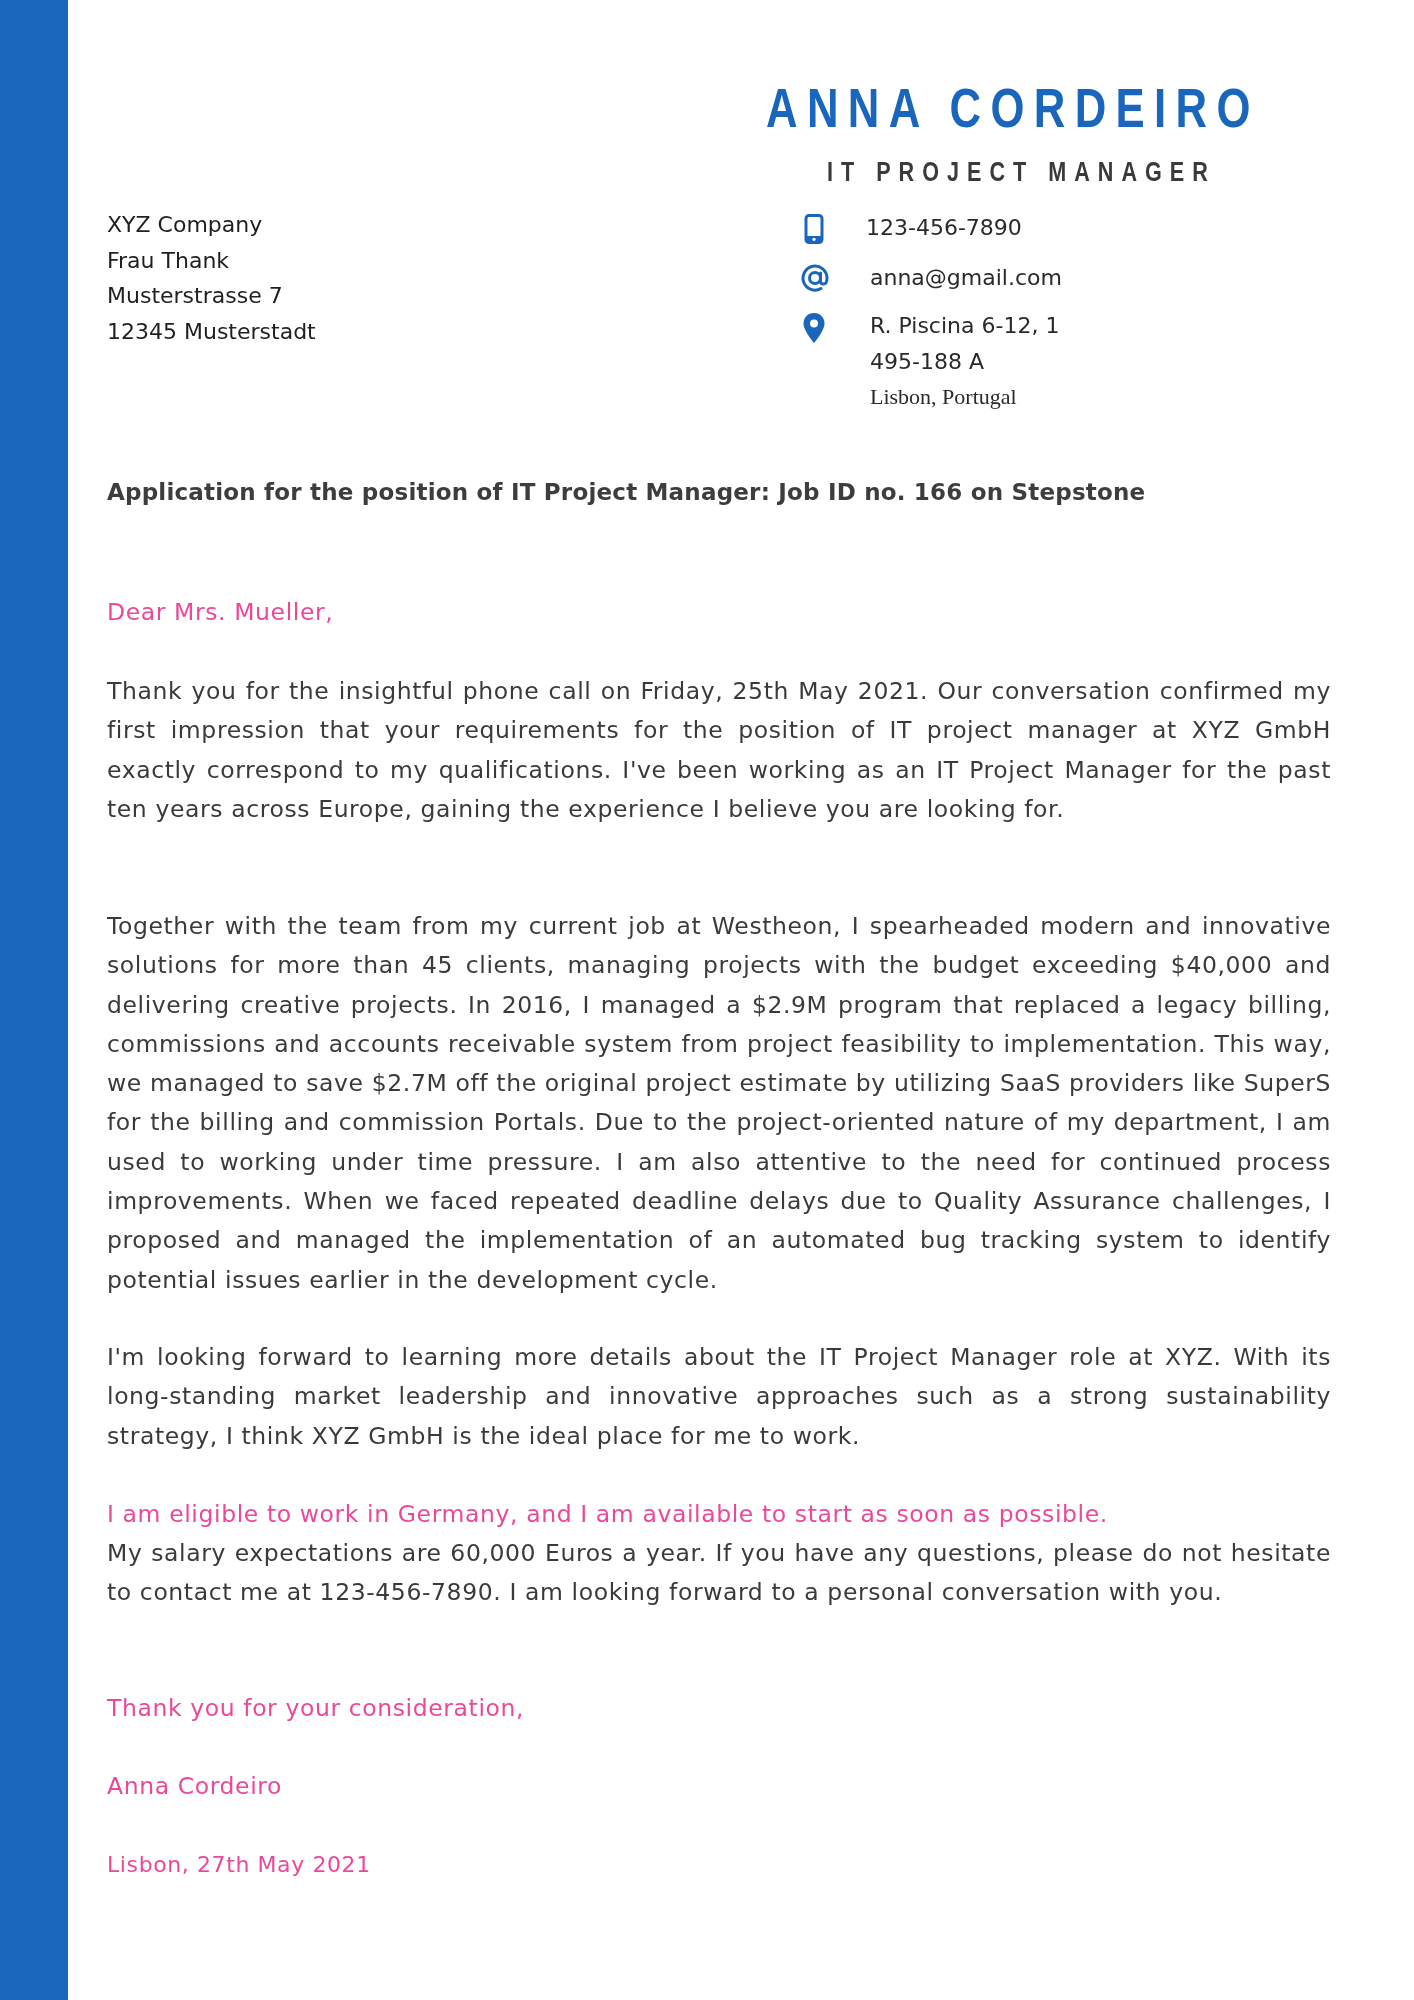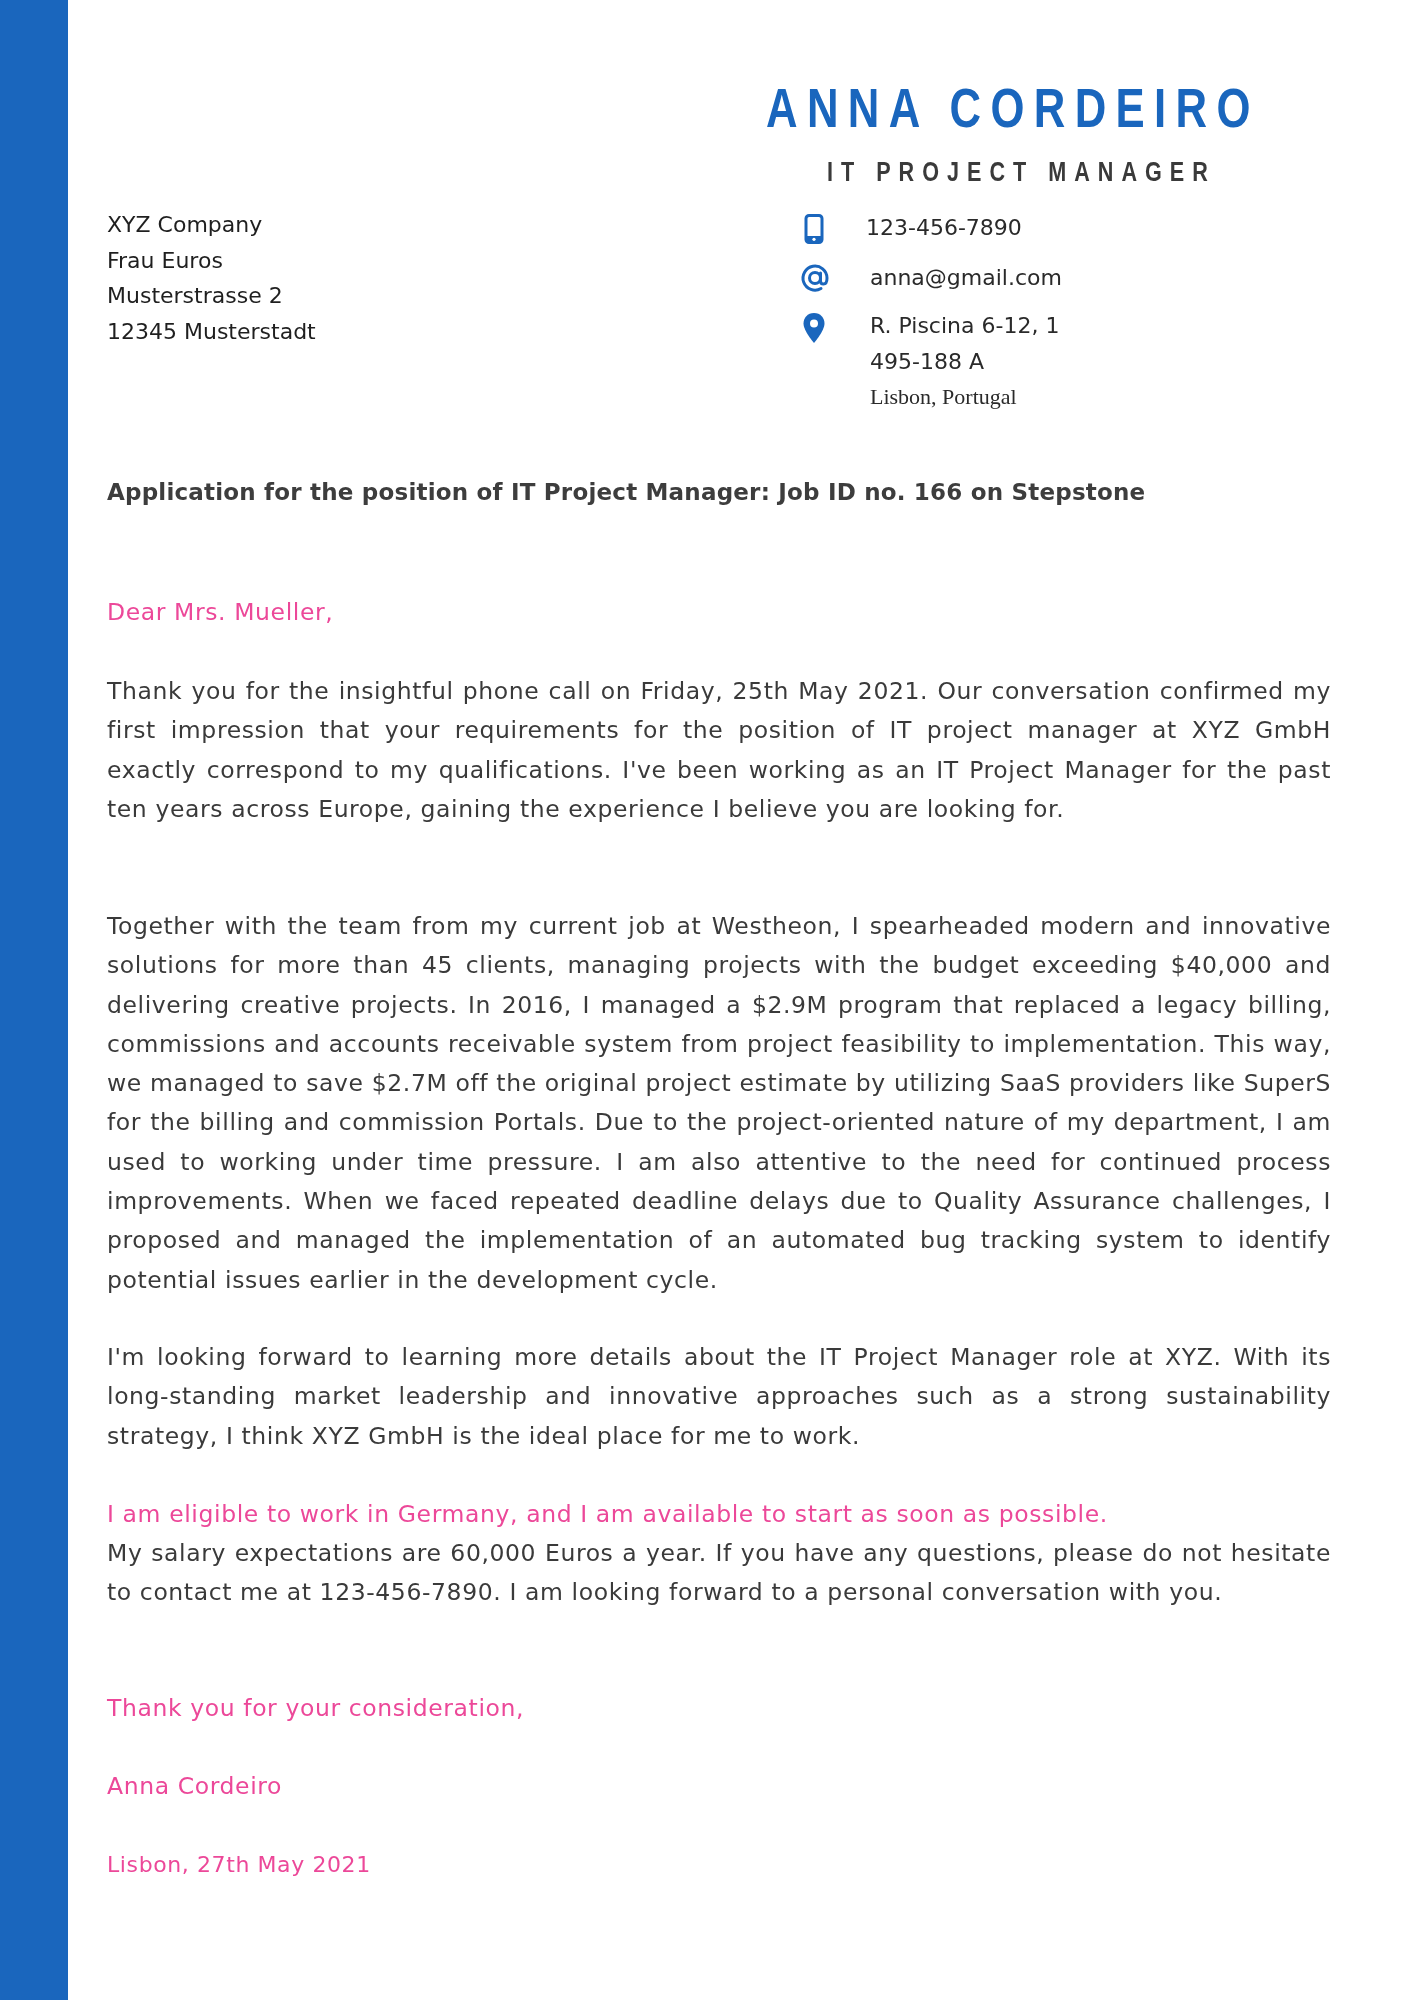--- a/index.html
+++ b/index.html
@@ -56,22 +56,22 @@
 </head>
 <body>
 
 <div class="sidebar"></div>
 
 <div class="name">ANNA CORDEIRO</div>
 <div class="title">IT PROJECT MANAGER</div>
 
 <div class="recipient">
   <div>XYZ Company</div>
-  <div>Frau Euros</div>
-  <div>Musterstrasse 2</div>
+  <div>Frau Thank</div>
+  <div>Musterstrasse 7</div>
   <div>12345 Musterstadt</div>
 </div>
 
 <div class="contact">
   <div class="contact-row" style="top:0;">
     <span class="icon" style="left:14px; top:4px;">
       <svg width="20" height="30" viewBox="0 0 20 30">
         <rect x="2" y="1.5" width="16" height="27" rx="3" fill="none" stroke="#1a66bd" stroke-width="3"></rect>
         <rect x="2" y="22" width="16" height="6.5" fill="#1a66bd"></rect>
         <circle cx="10" cy="25.3" r="1.6" fill="#ffffff"></circle>

